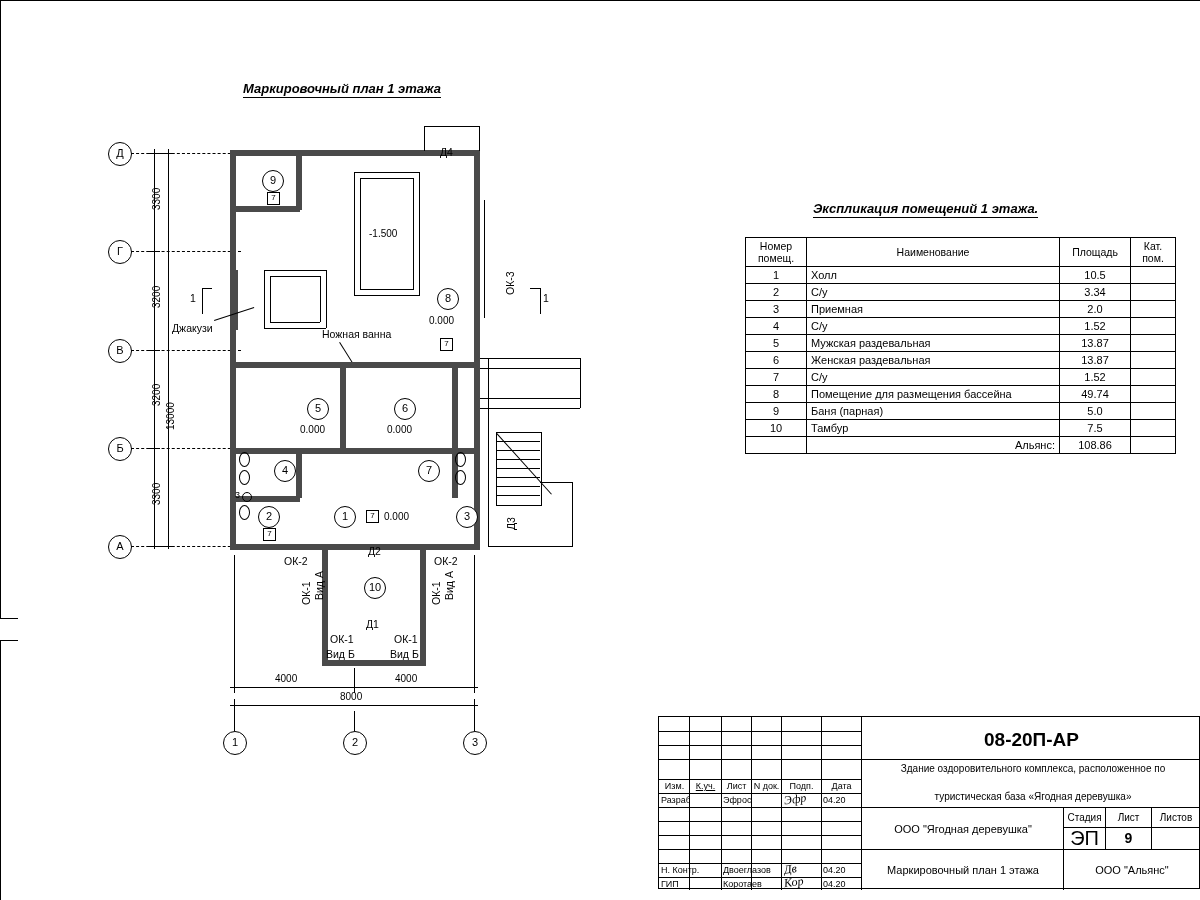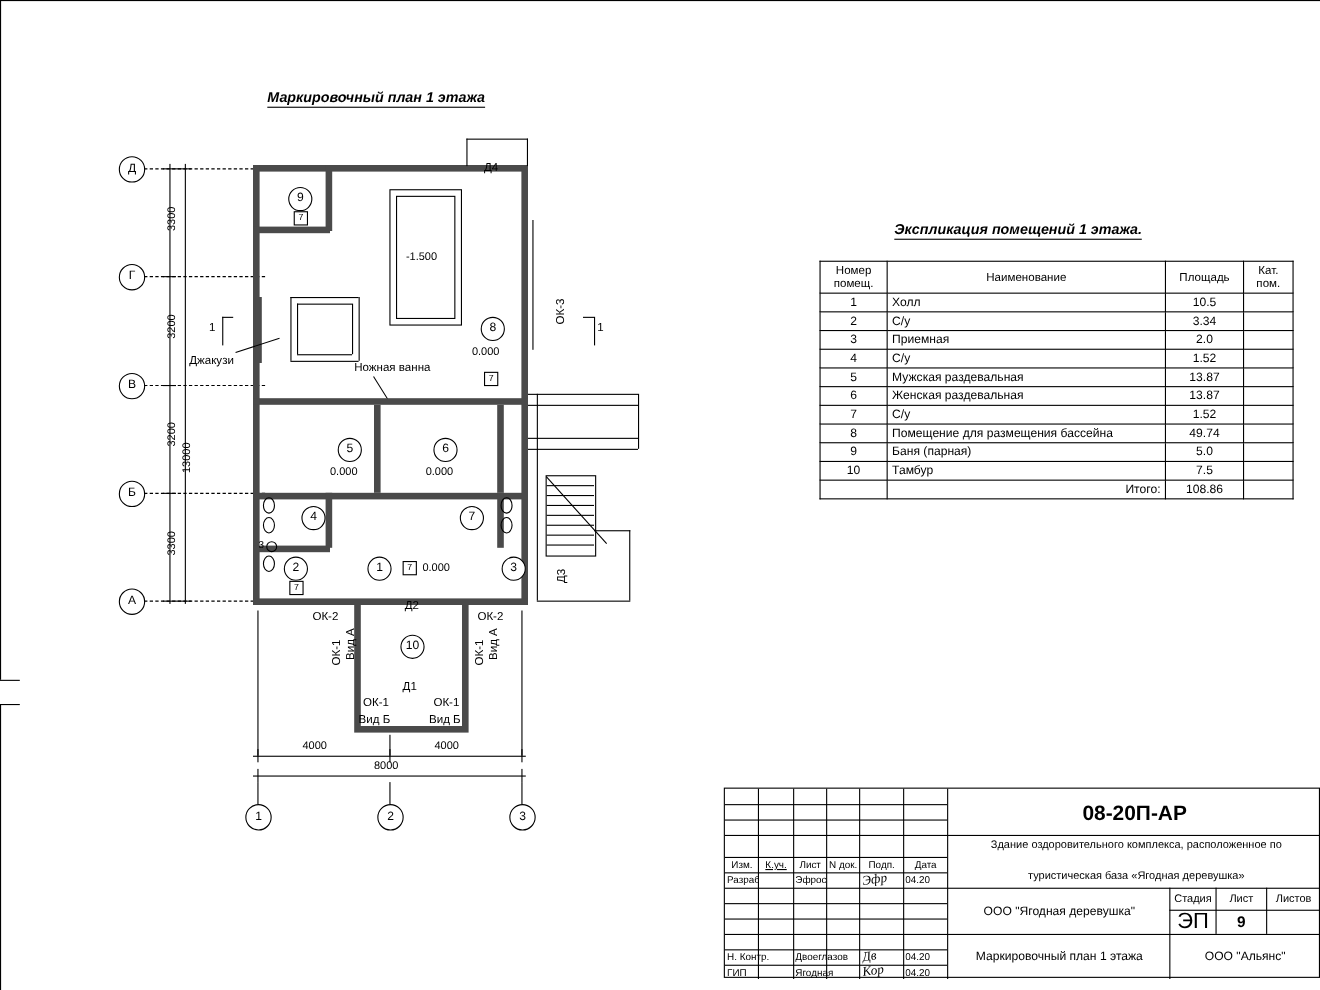--- a/index.html
+++ b/index.html
@@ -442,21 +442,21 @@
           <td class="c-cat"></td>
         </tr>
         <tr>
           <td class="c-num">10</td>
           <td class="c-name">Тамбур</td>
           <td class="c-area">7.5</td>
           <td class="c-cat"></td>
         </tr>
         <tr>
           <td class="c-num"></td>
-          <td class="c-name total-label">Итого:</td>
+          <td class="c-name total-label">Альянс:</td>
           <td class="c-area">108.86</td>
           <td class="c-cat"></td>
         </tr>
       </tbody>
   </table>
 
   <div id="stamp">
 
     <div class="stamp-line" style="left:0; top:62px; width:202px; height:1px;"></div>
     <div class="stamp-line" style="left:0; top:76px; width:202px; height:1px;"></div>
@@ -497,21 +497,21 @@
     <div class="cell" style="left:64px; top:77px; width:57px; height:13px; line-height:13px; font-size:9px;">Эфрос</div>
     <div class="cell" style="left:125px; top:75px; width:36px; height:14px; font-size:10px;"><span class="sig">Эфр</span></div>
     <div class="cell" style="left:164px; top:77px; width:38px; height:13px; line-height:13px; font-size:9px;">04.20</div>
 
     <div class="cell" style="left:2px;  top:147px; width:58px; height:13px; line-height:13px; font-size:9px;">Н. Контр.</div>
     <div class="cell" style="left:64px; top:147px; width:57px; height:13px; line-height:13px; font-size:9px;">Двоеглазов</div>
     <div class="cell" style="left:125px; top:145px; width:36px; height:14px; font-size:10px;"><span class="sig">Дв</span></div>
     <div class="cell" style="left:164px; top:147px; width:38px; height:13px; line-height:13px; font-size:9px;">04.20</div>
 
     <div class="cell" style="left:2px;  top:161px; width:58px; height:12px; line-height:12px; font-size:9px;">ГИП</div>
-    <div class="cell" style="left:64px; top:161px; width:57px; height:12px; line-height:12px; font-size:9px;">Ягодная</div>
+    <div class="cell" style="left:64px; top:161px; width:57px; height:12px; line-height:12px; font-size:9px;">Коротаев</div>
     <div class="cell" style="left:125px; top:158px; width:36px; height:14px; font-size:10px;"><span class="sig">Кор</span></div>
     <div class="cell" style="left:164px; top:161px; width:38px; height:12px; line-height:12px; font-size:9px;">04.20</div>
 
     <div class="cell big-code" style="left:203px; top:10px; width:339px; height:26px; line-height:26px;">08-20П-АР</div>
 
     <div class="cell" style="left:206px; top:45px; width:336px; height:14px; line-height:14px; font-size:10px; text-align:center;">Здание оздоровительного комплекса, расположенное по</div>
     <div class="cell" style="left:206px; top:73px; width:336px; height:14px; line-height:14px; font-size:10px; text-align:center;">туристическая база «Ягодная деревушка»</div>
 
     <div class="cell mid" style="left:205px; top:104px; width:198px; height:16px; line-height:16px; font-size:11px;">ООО "Ягодная деревушка"</div>
 

